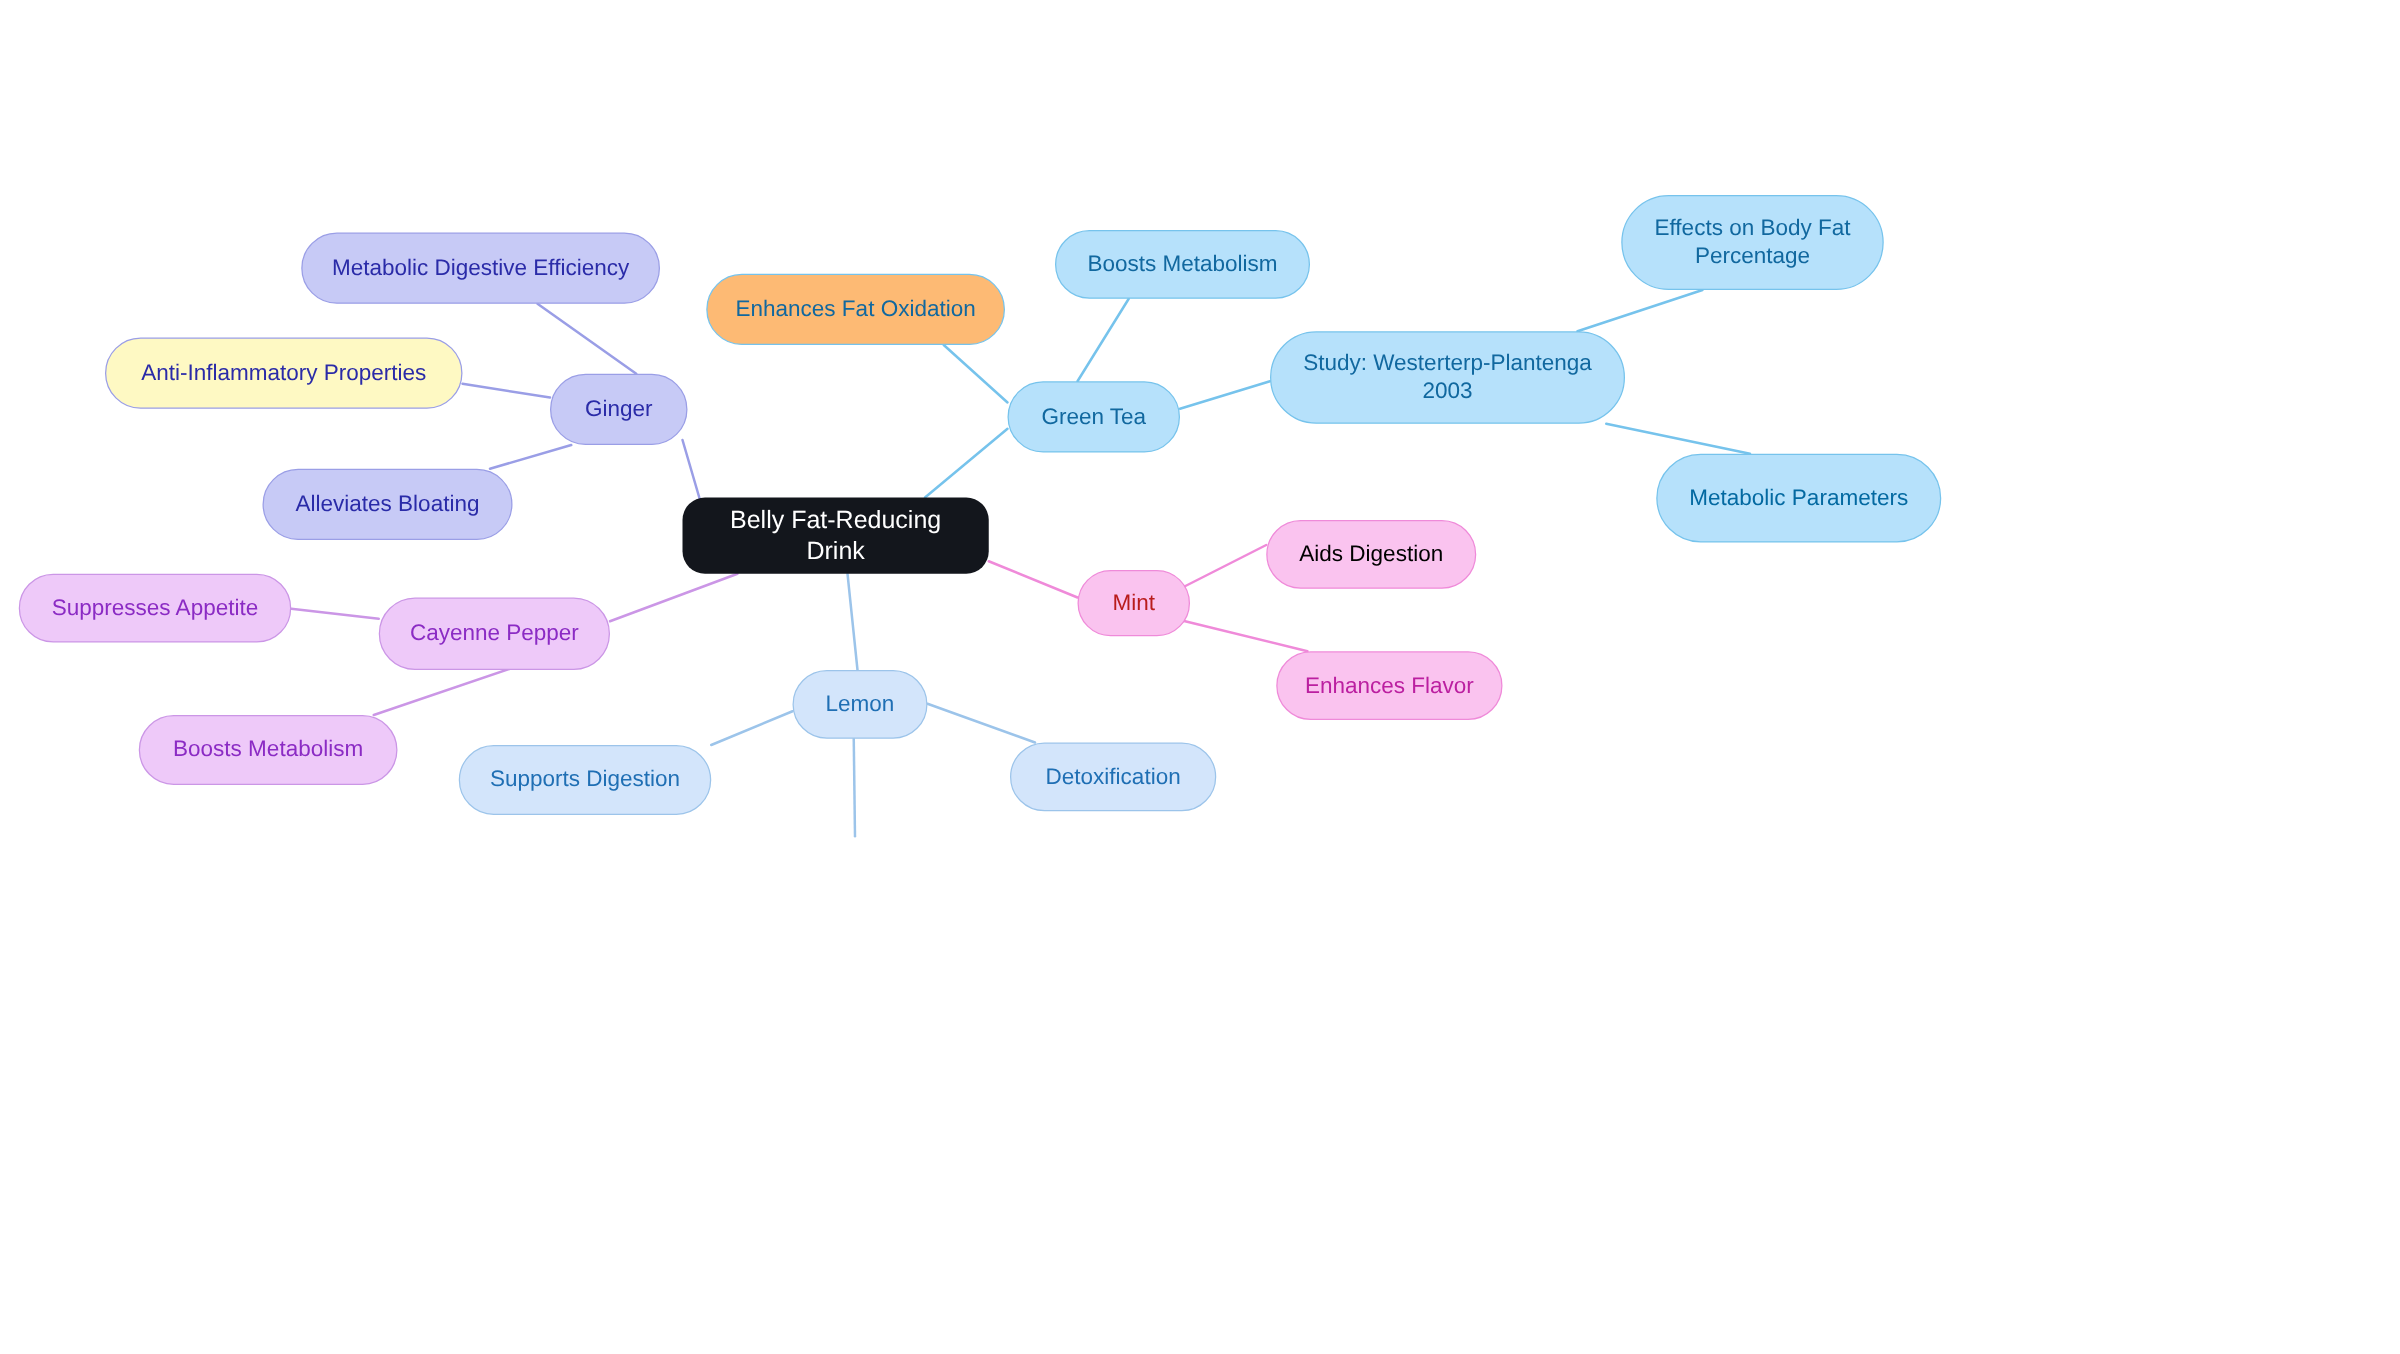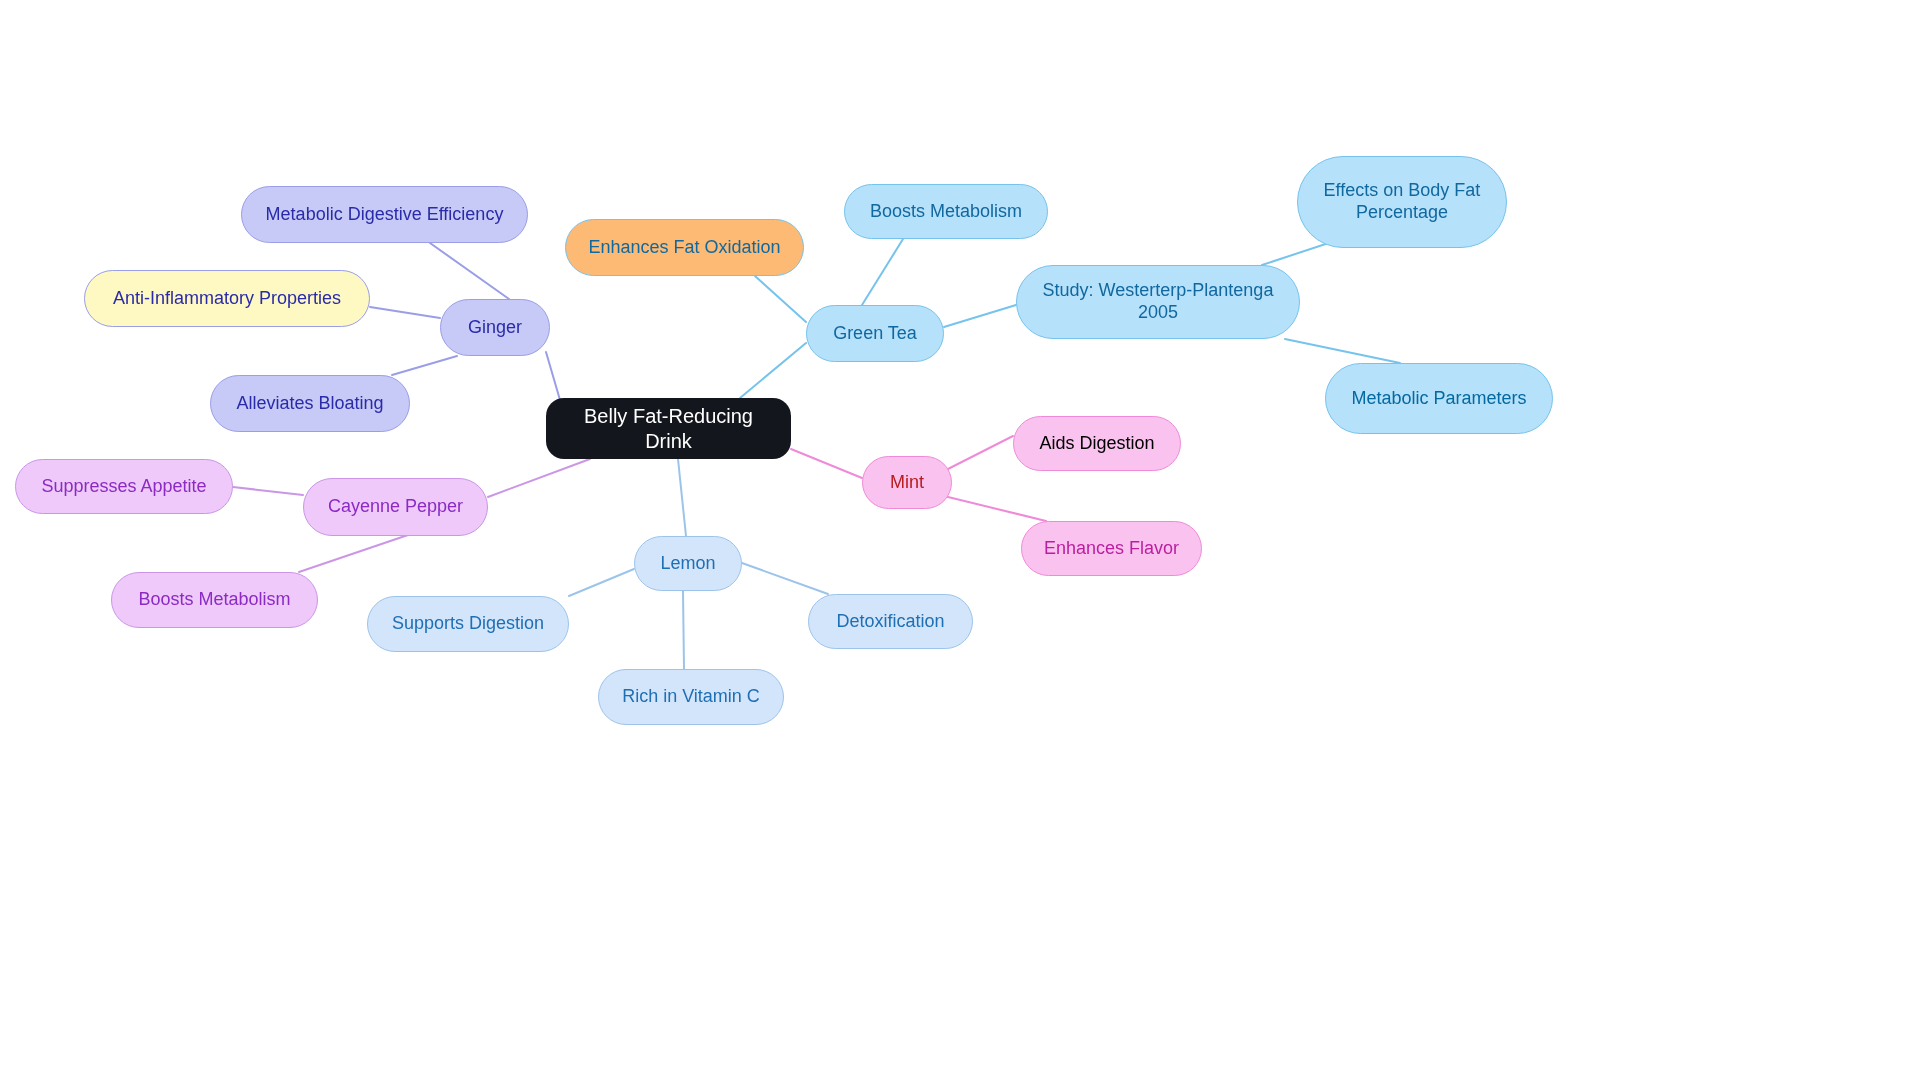--- a/index.html
+++ b/index.html
@@ -73,29 +73,28 @@
 
   <div class="node" style="left: 440px; top: 299px; width: 110px; height: 57px; font-size: 18px; background: rgb(199, 202, 246); color: rgb(42, 43, 168); border-color: rgb(154, 158, 230);">Ginger</div>
   <div class="node" style="left: 241px; top: 186px; width: 287px; height: 57px; font-size: 18px; background: rgb(199, 202, 246); color: rgb(42, 43, 168); border-color: rgb(154, 158, 230);">Metabolic Digestive Efficiency</div>
   <div class="node" style="left: 84px; top: 270px; width: 286px; height: 57px; font-size: 18px; background: #fef9c3; color: rgb(42, 43, 168); border-color: rgb(154, 158, 230);">Anti-Inflammatory Properties</div>
   <div class="node" style="left: 210px; top: 375px; width: 200px; height: 57px; font-size: 18px; background: rgb(199, 202, 246); color: rgb(42, 43, 168); border-color: rgb(154, 158, 230);">Alleviates Bloating</div>
 
   <div class="node" style="left: 806px; top: 305px; width: 138px; height: 57px; font-size: 18px; background: rgb(182, 225, 251); color: rgb(17, 104, 159); border-color: rgb(118, 195, 236);">Green Tea</div>
   <div class="node" style="left: 565px; top: 219px; width: 239px; height: 57px; font-size: 18px; background: #fdba74; color: rgb(17, 104, 159); border-color: rgb(118, 195, 236);">Enhances Fat Oxidation</div>
   <div class="node" style="left: 844px; top: 184px; width: 204px; height: 55px; font-size: 18px; background: rgb(182, 225, 251); color: rgb(17, 104, 159); border-color: rgb(118, 195, 236);">Boosts Metabolism</div>
   <div class="node" style="left: 1016px; top: 265px; width: 284px; height: 74px; font-size: 18px; background: rgb(182, 225, 251); color: rgb(17, 104, 159); border-color: rgb(118, 195, 236);">Study: Westerterp-Plantenga
-2005</div>
-  <div class="node" style="left: 1297px; top: 156px; width: 210px; height: 92px; font-size: 18px; background: rgb(182, 225, 251); color: rgb(17, 104, 159); border-color: rgb(118, 195, 236);">Effects on Body Fat
+2003</div>
+  <div class="node" style="left: 1297px; top: 156px; width: 210px; height: 76px; font-size: 18px; background: rgb(182, 225, 251); color: rgb(17, 104, 159); border-color: rgb(118, 195, 236);">Effects on Body Fat
 Percentage</div>
   <div class="node" style="left: 1325px; top: 363px; width: 228px; height: 71px; font-size: 18px; background: rgb(182, 225, 251); color: #0369a1; border-color: rgb(118, 195, 236);">Metabolic Parameters</div>
 
   <div class="node" style="left: 634px; top: 536px; width: 108px; height: 55px; font-size: 18px; background: rgb(211, 229, 251); color: rgb(31, 111, 180); border-color: rgb(156, 196, 234);">Lemon</div>
   <div class="node" style="left: 367px; top: 596px; width: 202px; height: 56px; font-size: 18px; background: rgb(211, 229, 251); color: rgb(31, 111, 180); border-color: rgb(156, 196, 234);">Supports Digestion</div>
   <div class="node" style="left: 808px; top: 594px; width: 165px; height: 55px; font-size: 18px; background: rgb(211, 229, 251); color: rgb(31, 111, 180); border-color: rgb(156, 196, 234);">Detoxification</div>
-  <div class="node" style="left: 598px; top: 669px; width: 186px; height: 56px; font-size: 18px; background: rgb(211, 229, 251); color: rgb(31, 111, 180); border-color: rgb(156, 196, 234);">Rich in Vitamin C</div>
 
   <div class="node" style="left: 862px; top: 456px; width: 90px; height: 53px; font-size: 18px; background: rgb(250, 195, 239); color: #b91c1c; border-color: rgb(239, 138, 217);">Mint</div>
   <div class="node" style="left: 1013px; top: 416px; width: 168px; height: 55px; font-size: 18px; background: rgb(250, 195, 239); color: #000000; border-color: rgb(239, 138, 217);">Aids Digestion</div>
   <div class="node" style="left: 1021px; top: 521px; width: 181px; height: 55px; font-size: 18px; background: rgb(250, 195, 239); color: rgb(187, 31, 160); border-color: rgb(239, 138, 217);">Enhances Flavor</div>
 
   <div class="node" style="left: 303px; top: 478px; width: 185px; height: 58px; font-size: 18px; background: rgb(238, 201, 249); color: rgb(139, 43, 196); border-color: rgb(203, 150, 230);">Cayenne Pepper</div>
   <div class="node" style="left: 15px; top: 459px; width: 218px; height: 55px; font-size: 18px; background: rgb(238, 201, 249); color: rgb(139, 43, 196); border-color: rgb(203, 150, 230);">Suppresses Appetite</div>
   <div class="node" style="left: 111px; top: 572px; width: 207px; height: 56px; font-size: 18px; background: rgb(238, 201, 249); color: rgb(139, 43, 196); border-color: rgb(203, 150, 230);">Boosts Metabolism</div>
 
 </div>

